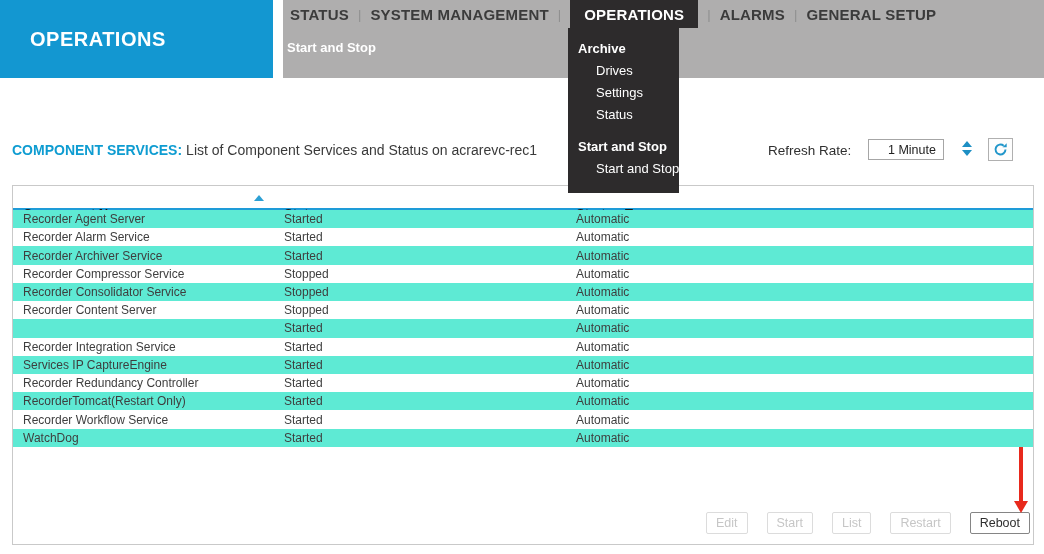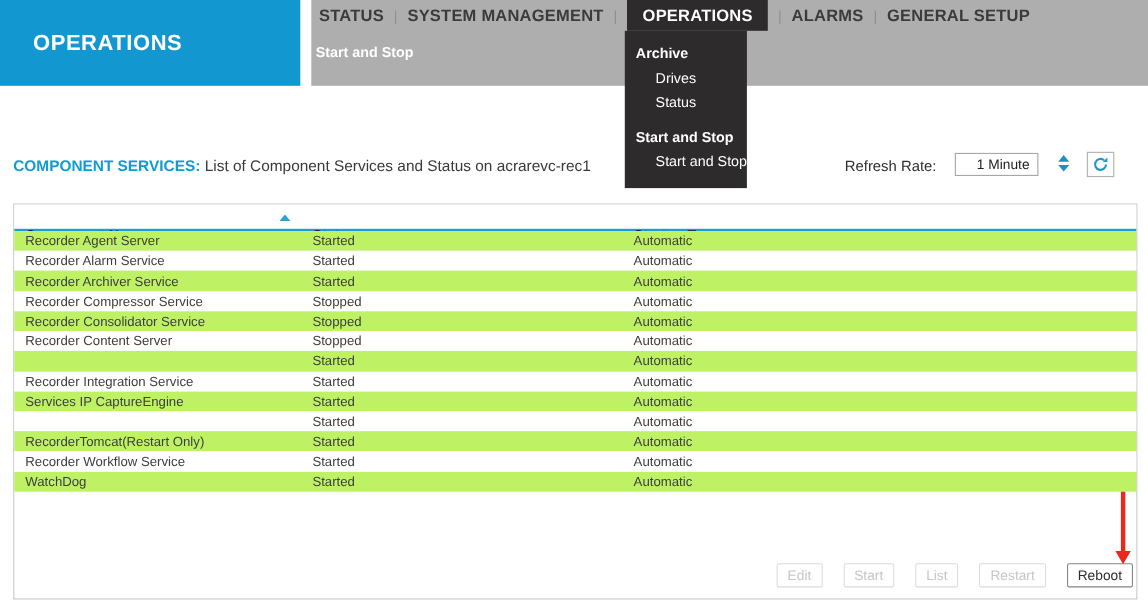--- a/index.html
+++ b/index.html
@@ -79,21 +79,21 @@
   .thead .th { position:absolute; top:16px; line-height:24px; font-size:13px; font-weight:bold; color:#191919; cursor:pointer; }
   .th-name { left:10px; }
   .th-status { left:271px; }
   .th-startup { left:563px; }
   .sort-icon {
     position:absolute; left:241px; top:9px; width:0; height:0;
     border-left:5px solid transparent; border-right:5px solid transparent; border-bottom:6px solid #2da0d4;
   }
   .tbody { position:relative; }
   .trow { position:relative; height:18.23px; font-size:12px; color:#3e3e3e; background:#fff; cursor:pointer; }
-  .trow.alt { background:#bef264; }
+  .trow.alt { background:#5eead4; }
   .trow span { position:absolute; top:50%; transform:translateY(-50%); white-space:nowrap; }
   .c-name { left:10px; }
   .c-status { left:271px; }
   .c-startup { left:563px; }
 
   
   .actions {
     position:absolute; right:3px; bottom:10px; display:flex; gap:19px;
   }
   .act-btn {
@@ -128,20 +128,21 @@
         <span class="nav-item">ALARMS</span>
         <span class="nav-sep">|</span>
         <span class="nav-item">GENERAL SETUP</span>
       </div>
     <div class="nav-subtitle">Start and Stop</div>
   </div>
 
   <div class="dropdown">
       <div class="dd-item group">Archive</div>
       <div class="dd-item sub">Drives</div>
+      <div class="dd-item sub">Settings</div>
       <div class="dd-item sub">Status</div>
       <div class="dd-item group gap">Start and Stop</div>
       <div class="dd-item sub">Start and Stop</div>
     </div>
 
   <div class="section-row">
     <span class="section-label">COMPONENT SERVICES:</span><span class="section-desc">List of Component Services and Status on acrarevc-rec1</span>
   </div>
 
   <span class="refresh-label">Refresh Rate:</span>
@@ -205,20 +206,21 @@
           <span class="c-name">Recorder Integration Service</span>
           <span class="c-status">Started</span>
           <span class="c-startup">Automatic</span>
         </div>
         <div class="trow alt">
           <span class="c-name">Services IP CaptureEngine</span>
           <span class="c-status">Started</span>
           <span class="c-startup">Automatic</span>
         </div>
         <div class="trow">
+          <span class="c-name">Recorder Redundancy Controller</span>
           <span class="c-status">Started</span>
           <span class="c-startup">Automatic</span>
         </div>
         <div class="trow alt">
           <span class="c-name">RecorderTomcat(Restart Only)</span>
           <span class="c-status">Started</span>
           <span class="c-startup">Automatic</span>
         </div>
         <div class="trow">
           <span class="c-name">Recorder Workflow Service</span>

